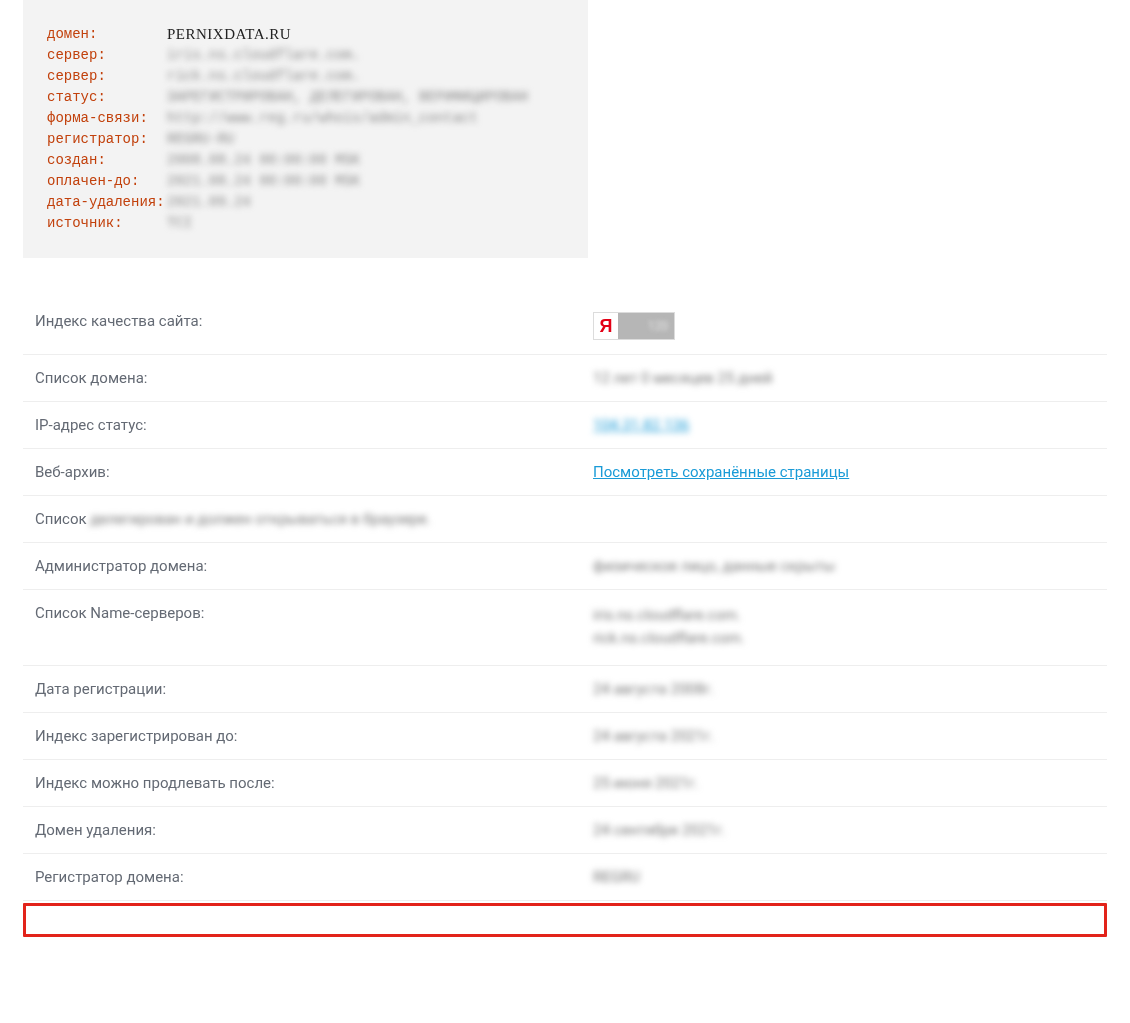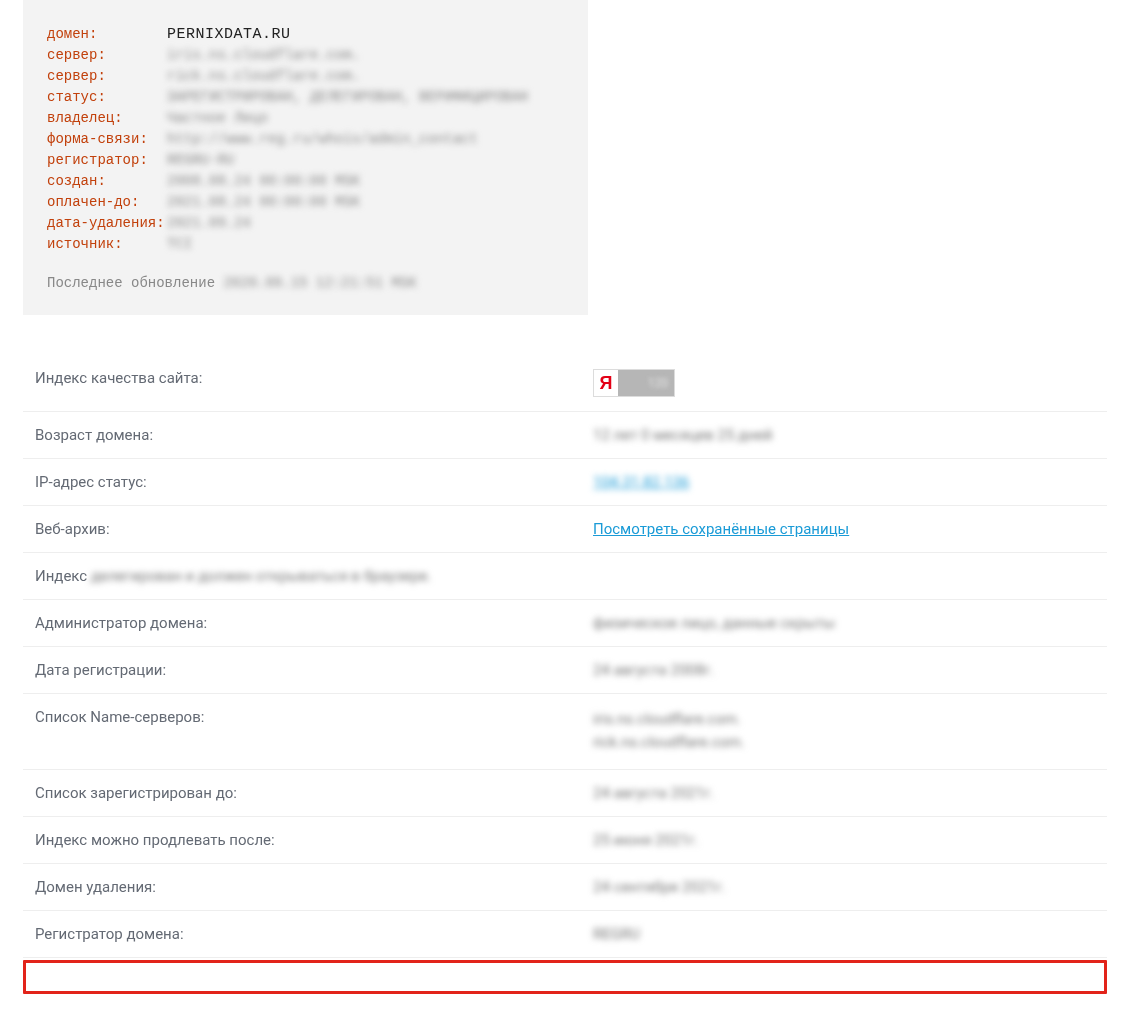--- a/index.html
+++ b/index.html
@@ -30,21 +30,21 @@
     color: #c2410c;
   }
   .whois-value {
     color: #888;
     filter: blur(3px);
     user-select: none;
   }
   .whois-value.clear {
     filter: none;
     color: #222;
-    font-family: Liberation Mono, monospace;
+    font-family: Liberation Serif, serif;
     font-size: 15px;
     letter-spacing: 0.5px;
   }
   .whois-footer {
     margin-top: 20px;
     font-family: "Courier New", Courier, monospace;
     font-size: 14px;
     color: #888;
   }
   .wf-blur { filter: blur(3px); display: inline-block; }
@@ -142,24 +142,20 @@
       </div>
       <div class="whois-row">
         <div class="whois-label">сервер:</div>
         <div class="whois-value">rick.ns.cloudflare.com.</div>
       </div>
       <div class="whois-row">
         <div class="whois-label">статус:</div>
         <div class="whois-value">ЗАРЕГИСТРИРОВАН, ДЕЛЕГИРОВАН, ВЕРИФИЦИРОВАН</div>
       </div>
       <div class="whois-row">
-        <div class="whois-label">владелец:</div>
-        <div class="whois-value">Частное Лицо</div>
-      </div>
-      <div class="whois-row">
         <div class="whois-label">форма-связи:</div>
         <div class="whois-value">http://www.reg.ru/whois/admin_contact</div>
       </div>
       <div class="whois-row">
         <div class="whois-label">регистратор:</div>
         <div class="whois-value">REGRU-RU</div>
       </div>
       <div class="whois-row">
         <div class="whois-label">создан:</div>
         <div class="whois-value">2008.08.24 00:00:00 MSK</div>
@@ -170,79 +166,76 @@
       </div>
       <div class="whois-row">
         <div class="whois-label">дата-удаления:</div>
         <div class="whois-value">2021.09.24</div>
       </div>
       <div class="whois-row">
         <div class="whois-label">источник:</div>
         <div class="whois-value">TCI</div>
       </div>
     </div>
-  <div class="whois-footer">
-    <span>Последнее обновление </span><span class="wf-blur">2020.09.15 12:21:51 MSK</span>
-  </div>
 </div>
 
 <div class="info-table">
 
   <div class="info-row">
     <div class="info-label">Индекс качества сайта:</div>
     <div class="info-value">
       <span class="yandex-badge">
         <span class="yandex-y">Я</span>
         <span class="yandex-bar">
             <span class="yandex-val">120</span>
           </span>
       </span>
     </div>
   </div>
 
   <div class="info-row">
-    <div class="info-label">Возраст домена:</div>
+    <div class="info-label">Список домена:</div>
     <div class="info-value blur">12 лет 0 месяцев 25 дней</div>
   </div>
 
   <div class="info-row">
     <div class="info-label">IP-адрес статус:</div>
     <div class="info-value link blur">104.31.82.136</div>
   </div>
 
   <div class="info-row">
     <div class="info-label">Веб-архив:</div>
     <div class="info-value link">Посмотреть сохранённые страницы</div>
   </div>
 
   <div class="domain-status-row">
-    <span>Индекс </span><span class="ds-blur">делегирован и должен открываться в браузере.</span>
+    <span>Список </span><span class="ds-blur">делегирован и должен открываться в браузере.</span>
   </div>
 
   <div class="info-row">
     <div class="info-label">Администратор домена:</div>
     <div class="info-value blur">физическое лицо, данные скрыты</div>
   </div>
 
-
-  <div class="info-row">
-    <div class="info-label">Дата регистрации:</div>
-    <div class="info-value blur">24 августа 2008г.</div>
-  </div>
 
   <div class="info-row">
     <div class="info-label">Список Name-серверов:</div>
     <div class="info-value blur ns-lines">
       <div>iris.ns.cloudflare.com.</div>
       <div>rick.ns.cloudflare.com.</div>
     </div>
   </div>
 
   <div class="info-row">
-    <div class="info-label">Список зарегистрирован до:</div>
+    <div class="info-label">Дата регистрации:</div>
+    <div class="info-value blur">24 августа 2008г.</div>
+  </div>
+
+  <div class="info-row">
+    <div class="info-label">Индекс зарегистрирован до:</div>
     <div class="info-value blur">24 августа 2021г.</div>
   </div>
 
   <div class="info-row">
     <div class="info-label">Индекс можно продлевать после:</div>
     <div class="info-value blur">25 июня 2021г.</div>
   </div>
 
   <div class="info-row">
     <div class="info-label">Домен удаления:</div>

